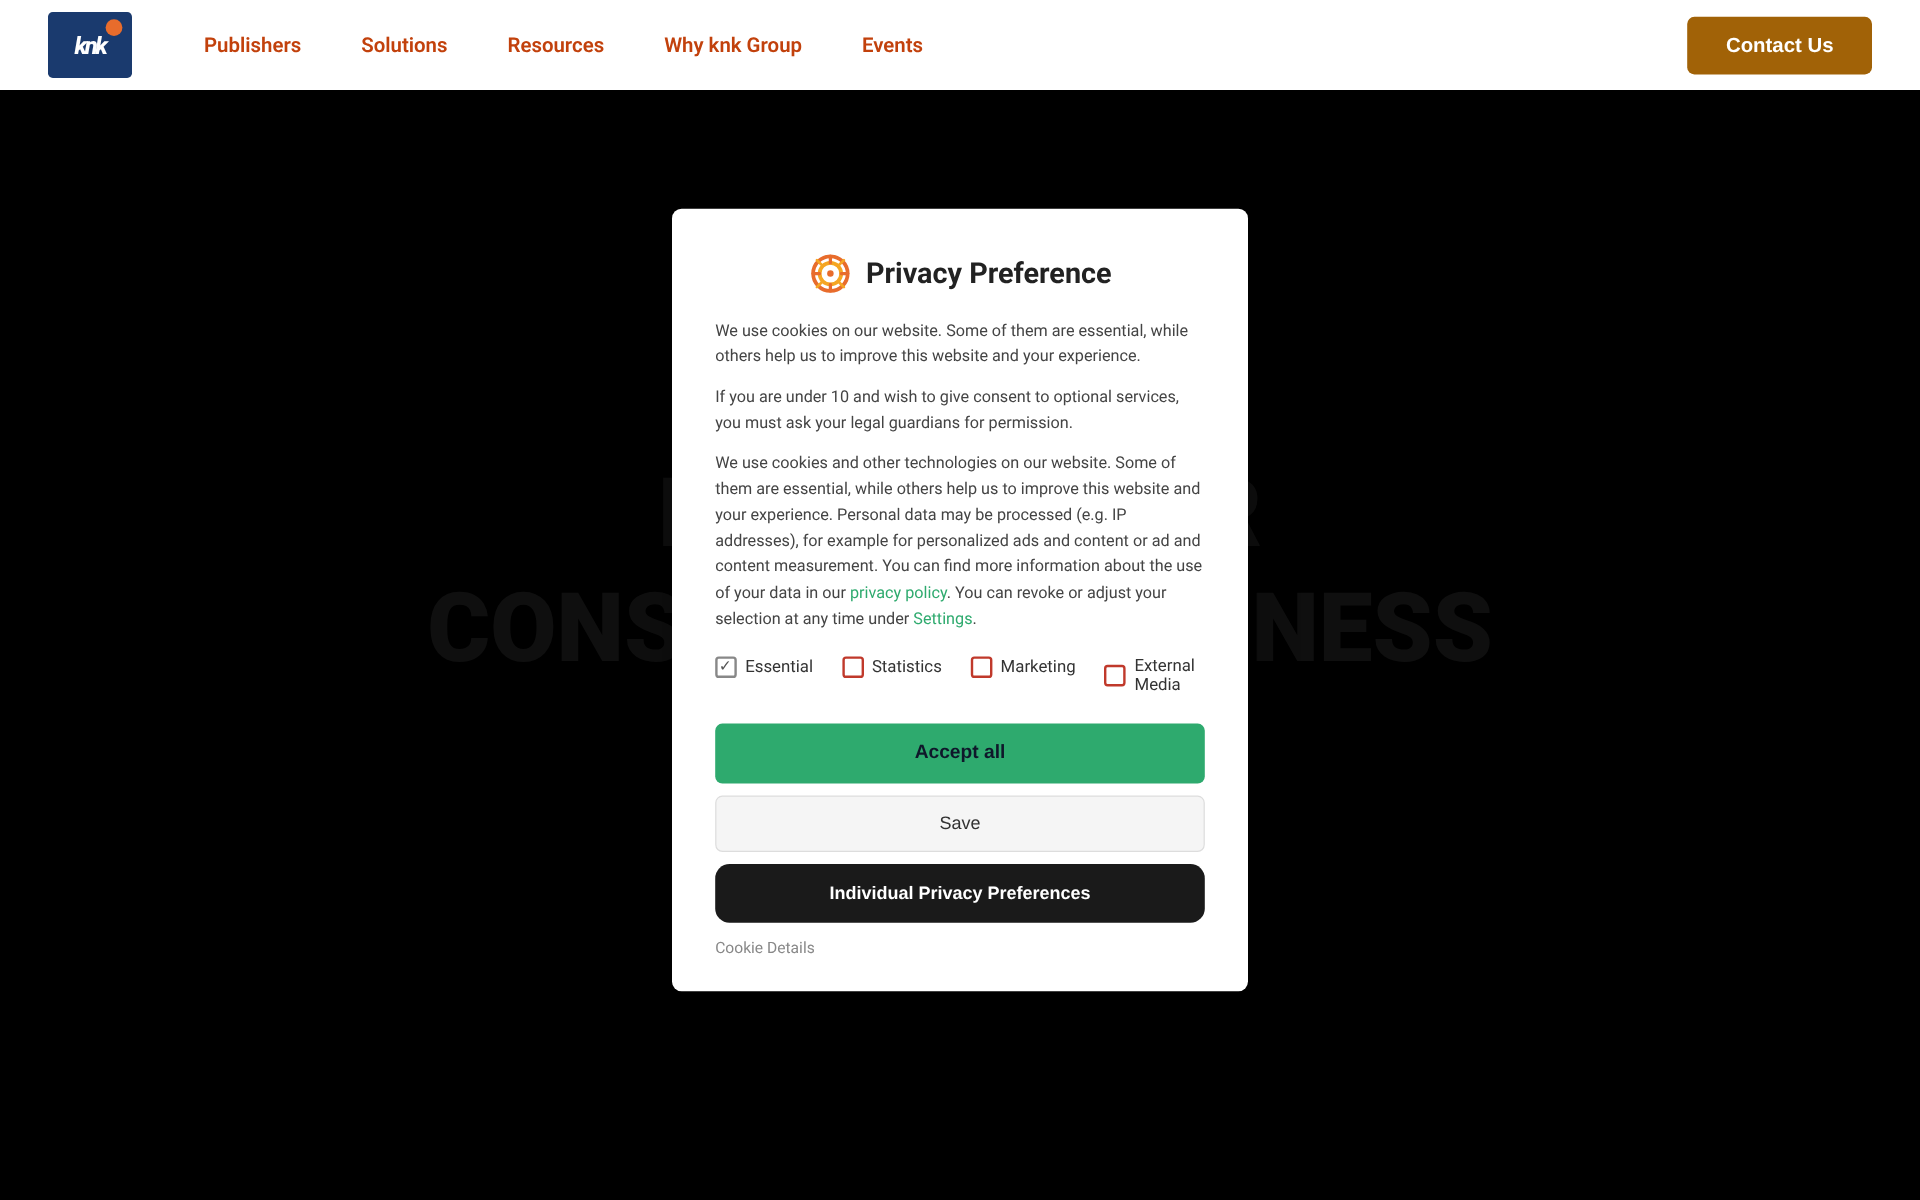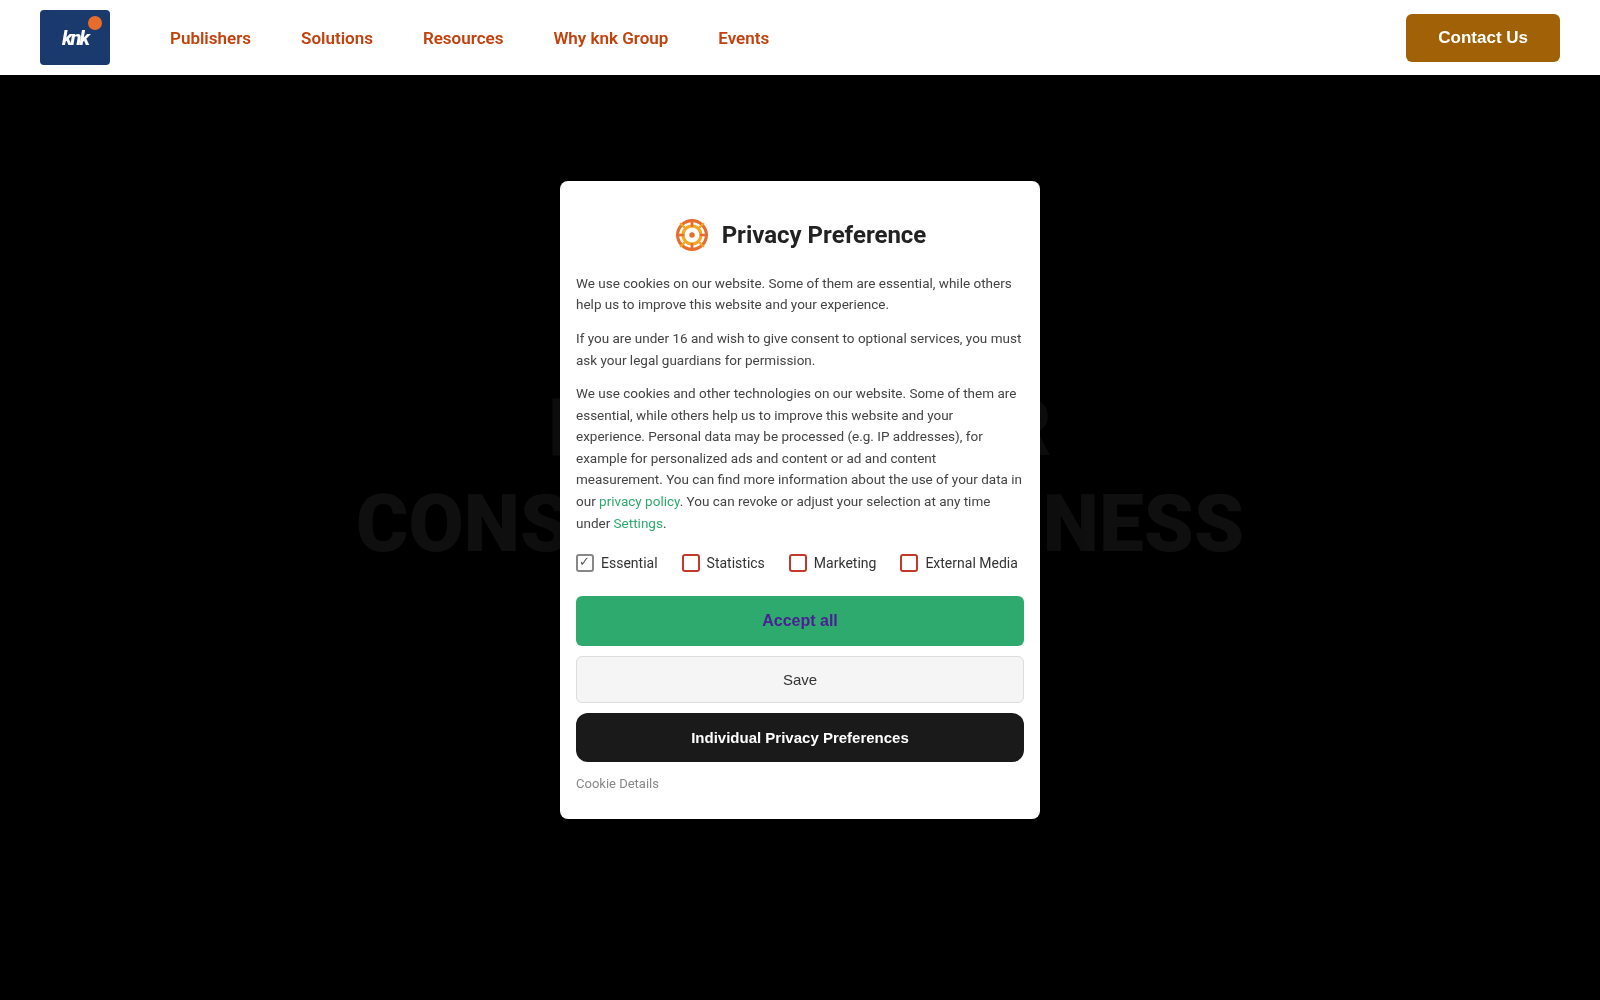--- a/index.html
+++ b/index.html
@@ -124,21 +124,21 @@
       align-items: center;
       justify-content: center;
       z-index: 50;
     }
 
     
     #modal {
       background: #fff;
       border-radius: 8px;
       width: 480px;
-      padding: 36px 16px 28px;
+      padding: 36px 36px 28px;
       box-shadow: 0 8px 40px rgba(0,0,0,0.4);
       position: relative;
     }
 
     .modal-header {
       display: flex;
       align-items: center;
       justify-content: center;
       gap: 12px;
       margin-bottom: 20px;
@@ -214,21 +214,21 @@
       border: 2px solid #c0392b;
       background: transparent;
       border-radius: 3px;
     }
 
     
     .btn-accept {
       width: 100%;
       padding: 16px;
       background: #2eaa6e;
-      color: #4c1d95;
+      color: #0f172a;
       border: none;
       border-radius: 6px;
       font-size: 16px;
       font-weight: 600;
       cursor: pointer;
       margin-bottom: 10px;
     }
 
     .btn-save {
       width: 100%;
@@ -316,21 +316,21 @@
         <line x1="32.5" y1="7.5" x2="28.2" y2="11.8" stroke="#f5a623" stroke-width="2.5" stroke-linecap="round"></line>
         <line x1="11.8" y1="28.2" x2="7.5" y2="32.5" stroke="#f5a623" stroke-width="2.5" stroke-linecap="round"></line>
         <circle cx="20" cy="20" r="3" fill="#e86c2c"></circle>
       </svg>
       <h2 class="modal-title">Privacy Preference</h2>
     </div>
 
     
     <div class="modal-body">
       <p>We use cookies on our website. Some of them are essential, while others help us to improve this website and your experience.</p>
-      <p>If you are under 16 and wish to give consent to optional services, you must ask your legal guardians for permission.</p>
+      <p>If you are under 10 and wish to give consent to optional services, you must ask your legal guardians for permission.</p>
       <p>
         <span>We use cookies and other technologies on our website. Some of them are essential, while others help us to improve this website and your experience. Personal data may be processed (e.g. IP addresses), for example for personalized ads and content or ad and content measurement. You can find more information about the use of your data in our </span><a href="#">privacy policy</a><span>. You can revoke or adjust your selection at any time under </span><a href="#">Settings</a><span>.</span>
       </p>
     </div>
 
     
     <div class="cookie-options">
       <label class="cookie-option">
         <input type="checkbox" class="checked-essential" checked="" disabled="" style="">
         <span>Essential</span>

